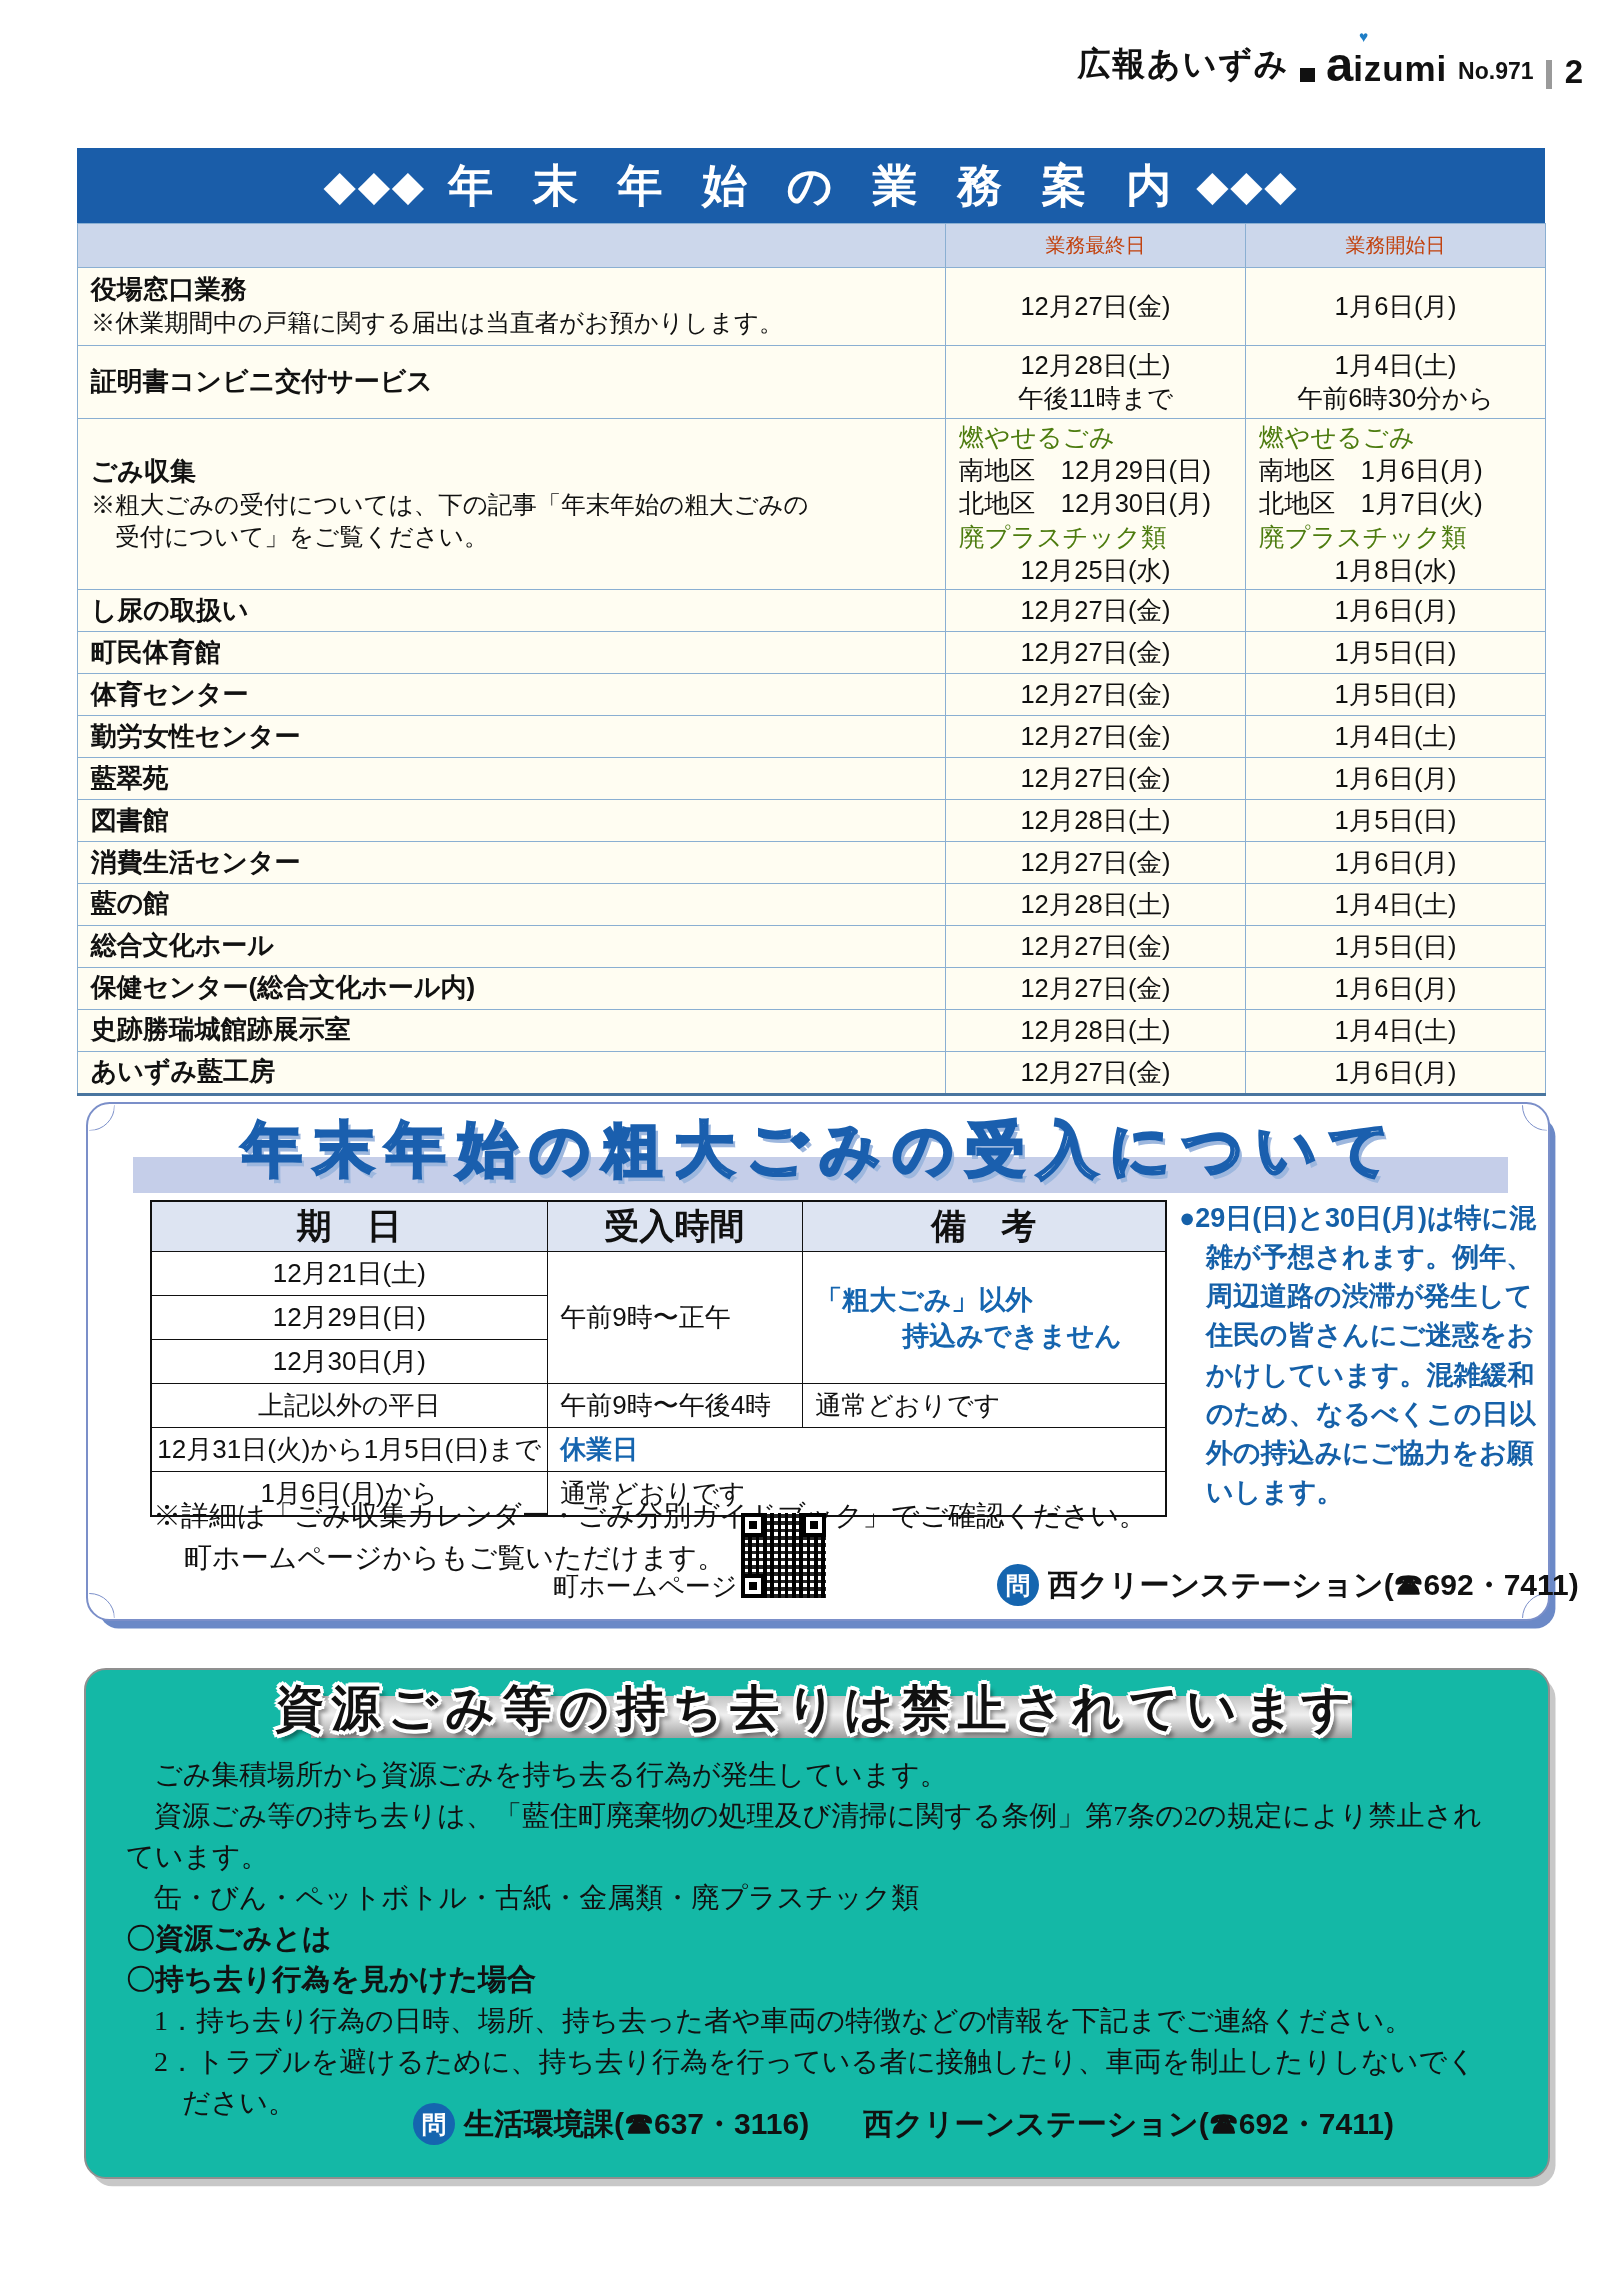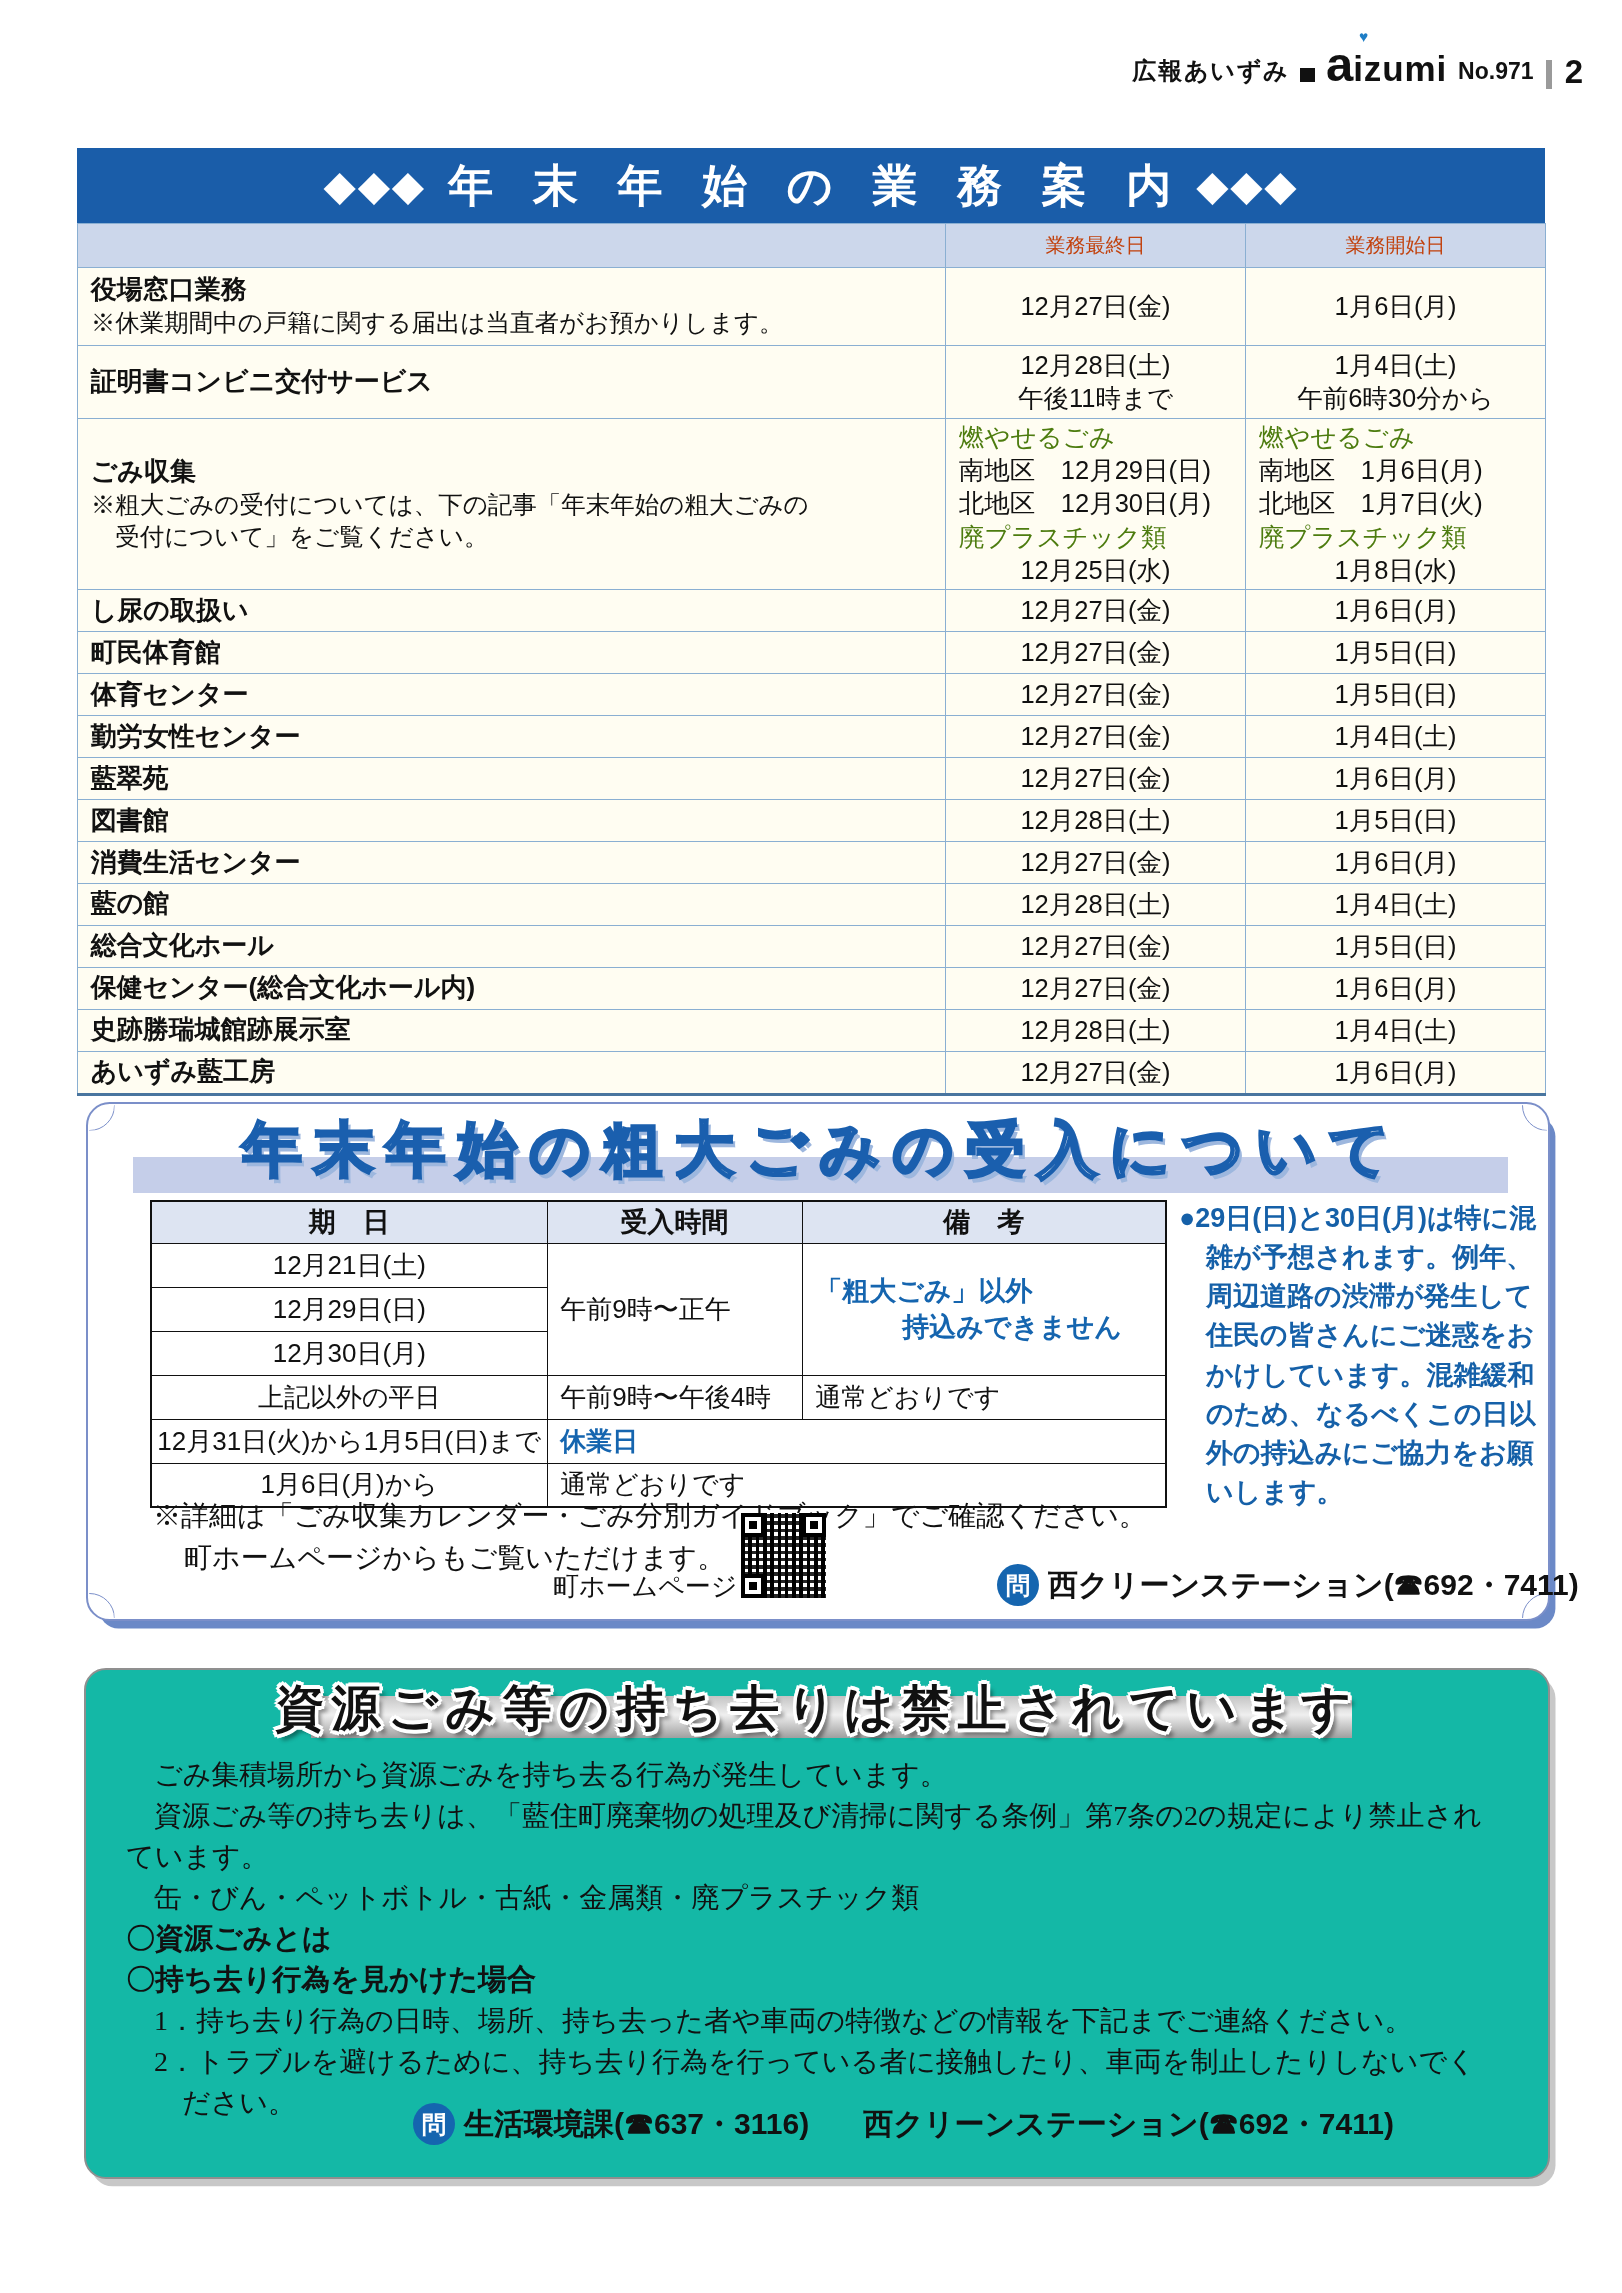--- a/index.html
+++ b/index.html
@@ -1,21 +1,21 @@
 <!DOCTYPE html>
 <html style="font-size:14.5px"><head>
 <meta charset="utf-8">
 <style>
   html,body{margin:0;padding:0;background:#fff;}
   #page{position:relative;width:1623px;height:2294px;background:#fff;overflow:hidden;
         font-family:"Liberation Sans",sans-serif;color:#111;}
 
   
   .pg-header{position:absolute;top:31px;right:40px;display:flex;align-items:flex-end;gap:11px;}
-  .hdr-pub{font-size:24px;font-weight:bold;letter-spacing:1.8px;padding-bottom:3.6px;text-align:center;}
+  .hdr-pub{font-size:33px;font-weight:bold;letter-spacing:1.8px;padding-bottom:3.6px;text-align:center;}
   .hdr-sq{width:14.5px;height:14.5px;background:#111;margin-bottom:8.2px;}
   .logo{position:relative;font-weight:bold;line-height:1;padding-bottom:1.8px;white-space:nowrap;}
   .logo-a{font-size:49px;}
   .logo-rest{font-size:35px;letter-spacing:0.9px;}
   .logo-heart{position:absolute;left:33px;top:-11px;font-size:15.5px;color:#1e7ec6;}
   .hdr-issue{font-size:23px;font-weight:bold;padding-bottom:5.5px;letter-spacing:0px;margin-top:27px;}
   .hdr-bar{width:5.5px;height:29px;background:#9a9a9a;margin:0 1.8px 1.8px 1.8px;}
   .hdr-page{font-size:33px;font-weight:bold;padding-bottom:0px;}
 
   
@@ -51,21 +51,21 @@
   .orn.br{right:-24.5px;bottom:-24.5px;clip-path:inset(0 50% 50% 0);}
   .bulk-band{position:absolute;left:45px;right:40px;top:53px;height:36px;background:#c5cee9;}
   .bulk-title{position:absolute;left:0;right:0;top:5.5px;text-align:center;z-index:2;
               font-size:60px;font-weight:bold;letter-spacing:11.8px;color:#fff;
               -webkit-text-stroke:2.7px #1a5fae;
               text-shadow:3.6px 4.5px 0 #9db7de;white-space:nowrap;padding-left:8px;}
   table.bulk{position:absolute;left:62px;top:96px;width:1015px;border-collapse:collapse;table-layout:fixed;
              border:2.7px solid #111;background:#fff;}
   table.bulk th,table.bulk td{border:1.8px solid #111;}
   table.bulk thead tr{height:42px;}
-  table.bulk thead th{background:#dde4f2;font-size:27px;font-weight:bold;}
+  table.bulk thead th{background:#dde4f2;font-size:35px;font-weight:bold;}
   table.bulk tbody tr{height:44px;}
   td.b-date{text-align:center;font-size:26px;}
   td.b-time{text-align:left;font-size:26px;padding-left:12.7px;vertical-align:middle;}
   .b-blue{color:#1565af;font-weight:bold;font-size:27px;}
   .note13 .l2{padding-left:87px;}
   .side-note{position:absolute;left:1091px;top:95px;width:349px;font-size:27px;font-weight:bold;
              color:#1560a8;line-height:1.45;padding-left:1em;text-indent:-1em;}
   .fn1{position:absolute;left:65px;top:393px;font-family:"Liberation Serif",serif;font-size:28px;white-space:nowrap;}
   .fn2{position:absolute;left:96px;top:435px;font-family:"Liberation Serif",serif;font-size:28px;white-space:nowrap;}
   .qr{position:absolute;left:653px;top:409px;width:85px;height:85px;background:#fff;

